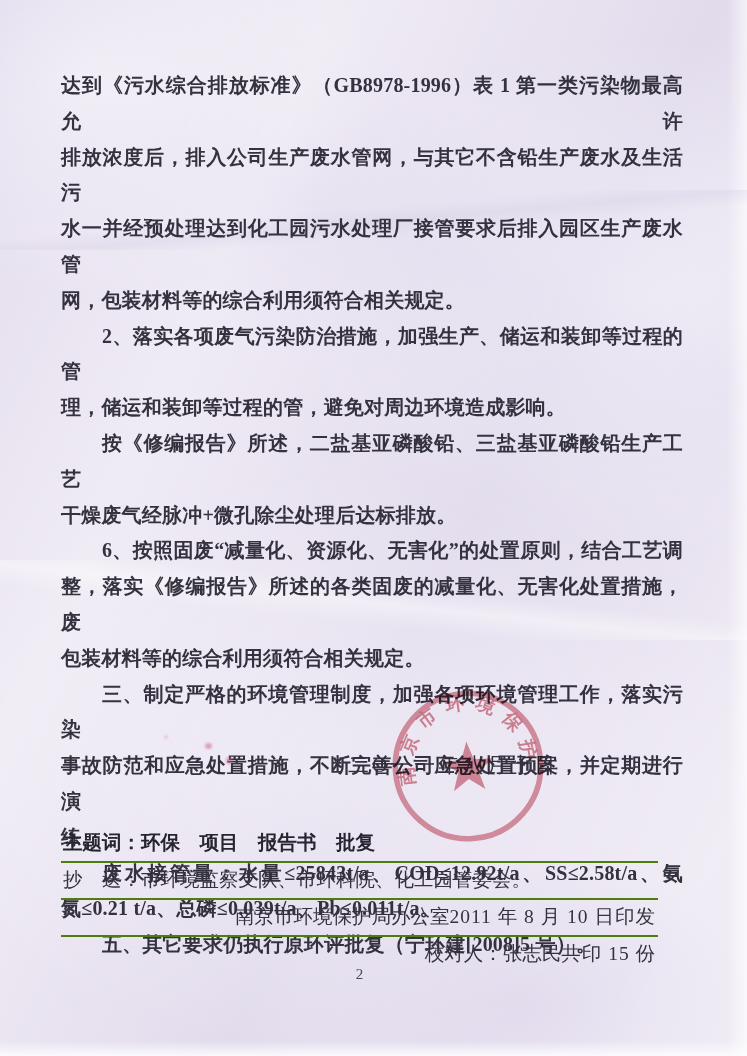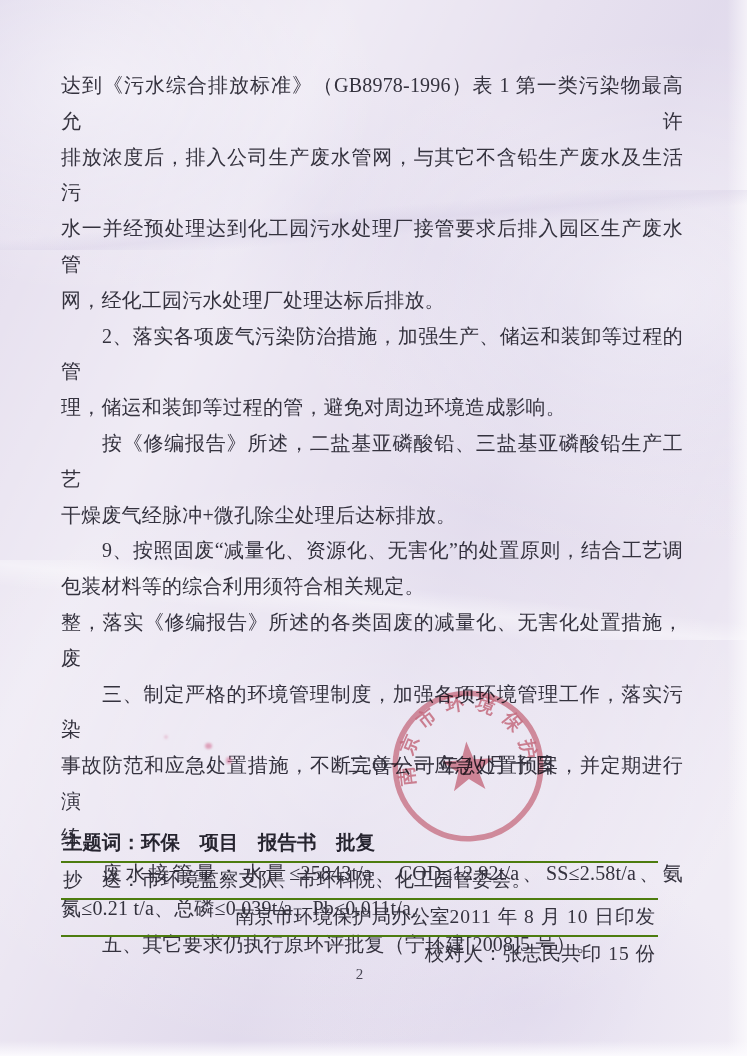--- a/index.html
+++ b/index.html
@@ -27,21 +27,21 @@
     background:linear-gradient(to top, rgba(252,251,254,.95), transparent);}
   .crease1{position:absolute;left:0;top:190px;width:100%;height:60px;
     background:linear-gradient(175deg, transparent 40%, rgba(198,189,220,.22) 52%, transparent 64%);}
   .crease2{position:absolute;left:0;top:560px;width:100%;height:80px;
     background:linear-gradient(186deg, transparent 40%, rgba(255,255,255,.4) 52%, transparent 66%);}
 
   .body-text{
     position:absolute;left:61px;top:68px;width:622px;
     font-size:20px;line-height:35.8px;letter-spacing:.2px;
   }
-  .line{white-space:nowrap;}
+  .line{white-space:nowrap;font-weight:bold;}
   .line.fill{white-space:normal;text-align:justify;text-align-last:justify;}
   .line.indent{text-indent:41px;}
 
   .date-line{
     position:absolute;left:348px;top:731px;
     font-size:21px;letter-spacing:3px;white-space:nowrap;margin-top:20px;
   }
 
   .stamp{position:absolute;left:389px;top:687px;width:158px;height:158px;
     opacity:.78;mix-blend-mode:multiply;transform:rotate(-4deg);}
@@ -72,28 +72,28 @@
 
 <div class="edge-right"></div>
 <div class="edge-bottom"></div>
 <div class="crease1"></div>
 <div class="crease2"></div>
 
 <div class="body-text">
   <div class="line fill">达到《污水综合排放标准》（GB8978-1996）表 1 第一类污染物最高允许</div>
   <div class="line fill">排放浓度后，排入公司生产废水管网，与其它不含铅生产废水及生活污</div>
   <div class="line fill">水一并经预处理达到化工园污水处理厂接管要求后排入园区生产废水管</div>
-  <div class="line">网，经化工园污水处理厂处理达标后排放。</div>
+  <div class="line">网，包装材料等的综合利用须符合相关规定。</div>
   <div class="line fill indent">2、落实各项废气污染防治措施，加强生产、储运和装卸等过程的管</div>
   <div class="line">理，储运和装卸等过程的管，避免对周边环境造成影响。</div>
   <div class="line fill indent">按《修编报告》所述，二盐基亚磷酸铅、三盐基亚磷酸铅生产工艺</div>
   <div class="line">干燥废气经脉冲+微孔除尘处理后达标排放。</div>
-  <div class="line fill indent">9、按照固废“减量化、资源化、无害化”的处置原则，结合工艺调</div>
+  <div class="line fill indent">6、按照固废“减量化、资源化、无害化”的处置原则，结合工艺调</div>
+  <div class="line fill">整，落实《修编报告》所述的各类固废的减量化、无害化处置措施，废</div>
   <div class="line">包装材料等的综合利用须符合相关规定。</div>
-  <div class="line fill">整，落实《修编报告》所述的各类固废的减量化、无害化处置措施，废</div>
   <div class="line fill indent">三、制定严格的环境管理制度，加强各项环境管理工作，落实污染</div>
   <div class="line fill">事故防范和应急处置措施，不断完善公司应急处置预案，并定期进行演</div>
   <div class="line">练。</div>
   <div class="line fill indent">废水接管量：水量≤25843t/a、COD≤12.92t/a、SS≤2.58t/a、氨</div>
   <div class="line">氮≤0.21 t/a、总磷≤0.039t/a、Pb≤0.011t/a。</div>
   <div class="line indent">五、其它要求仍执行原环评批复（宁环建[2008]5 号）。</div>
 </div>
 
 <div class="date-line">二O一一年八月十日</div>
 

